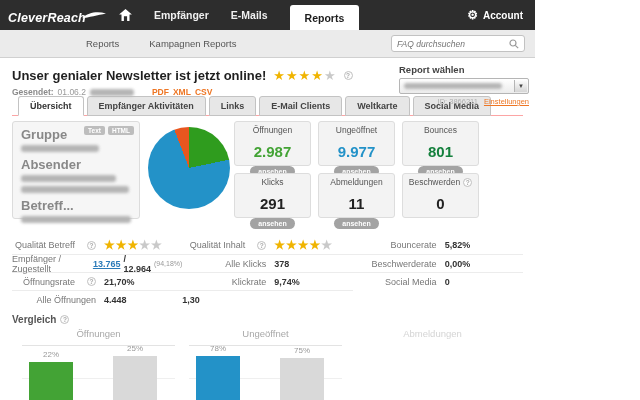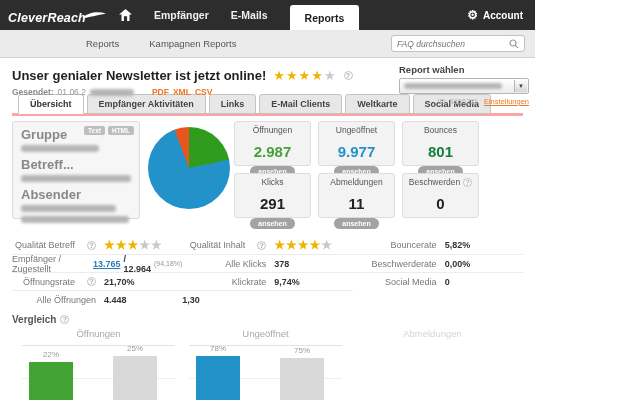--- a/index.html
+++ b/index.html
@@ -54,21 +54,21 @@
       background:linear-gradient(#ffffff,#ececec); display:flex; align-items:center; position:relative;
       padding:0 4px; cursor:pointer; }
   .picker-select .blur-bar { width:98px; height:6px; }
   .select-btn { position:absolute; right:1px; top:1px; bottom:1px; width:13px;
       background:linear-gradient(#fdfdfd,#d5d5d5); border-left:1px solid #b5b5b5;
       font-size:6px; color:#444; display:flex; align-items:center; justify-content:center; }
   .picker-meta { margin-top:3px; font-size:7.5px; color:#b0b0b0; text-align:right; white-space:nowrap; }
   .settings-link { color:#ee7624; text-decoration:underline; margin-left:4px; cursor:pointer; }
 
   
-  .tabbar { display:flex; align-items:flex-end; border-bottom:3px solid #fca5a5; height:21px; }
+  .tabbar { display:flex; align-items:flex-end; border-bottom:1px solid #fca5a5; height:21px; }
   .tab { height:20px; display:flex; align-items:center; padding:0 11px; font-size:9px; font-weight:bold;
       color:#444; background:#e7e7e7; border:1px solid #c3c3c3; border-radius:3px 3px 0 0;
       margin-right:3px; margin-bottom:-1px; cursor:pointer; white-space:nowrap; }
   .tab:first-child { margin-left:6px; }
   .tab.active { background:#fff; border-bottom-color:#fff; color:#333; }
 
   
   .overview { position:relative; height:110px; }
   .info-card { position:absolute; left:0; top:5px; width:128px; height:98px; background:#f6f6f6;
       border:1px solid #dcdcdc; border-radius:3px; padding:5px 8px; }
@@ -213,30 +213,30 @@
         <div class="badges" id="badges">
             <span class="badge">Text</span>
             <span class="badge">HTML</span>
           </div>
       <div class="field f-0">
             <div class="field-label">Gruppe</div>
             <div class="lines">
               <span class="blur-bar"></span>
             </div>
           </div>
-          <div class="field f-2">
-            <div class="field-label">Betreff...</div>
-            <div class="lines">
-              <span class="blur-bar"></span>
-            </div>
-          </div>
           <div class="field f-1">
             <div class="field-label">Absender</div>
             <div class="lines">
               <span class="blur-bar"></span>
+              <span class="blur-bar"></span>
+            </div>
+          </div>
+          <div class="field f-2">
+            <div class="field-label">Betreff...</div>
+            <div class="lines">
               <span class="blur-bar"></span>
             </div>
           </div>
         </div>
       <div class="pie" id="pie" style="background: conic-gradient(from -20.9deg, rgb(232, 86, 31) 0deg, rgb(232, 86, 31) 20.9deg, rgb(47, 156, 30) 20.9deg, rgb(47, 156, 30) 99.1deg, rgb(35, 146, 200) 99.1deg, rgb(35, 146, 200) 360deg);"></div>
       <div class="stat-grid" id="stat-grid">
           <div class="sbox"><div class="sbox-label">
               <span>Öffnungen</span>
             </div><div class="sbox-value" style="color: rgb(67, 163, 53);">2.987</div><span class="pill">ansehen</span></div>
           <div class="sbox"><div class="sbox-label">

